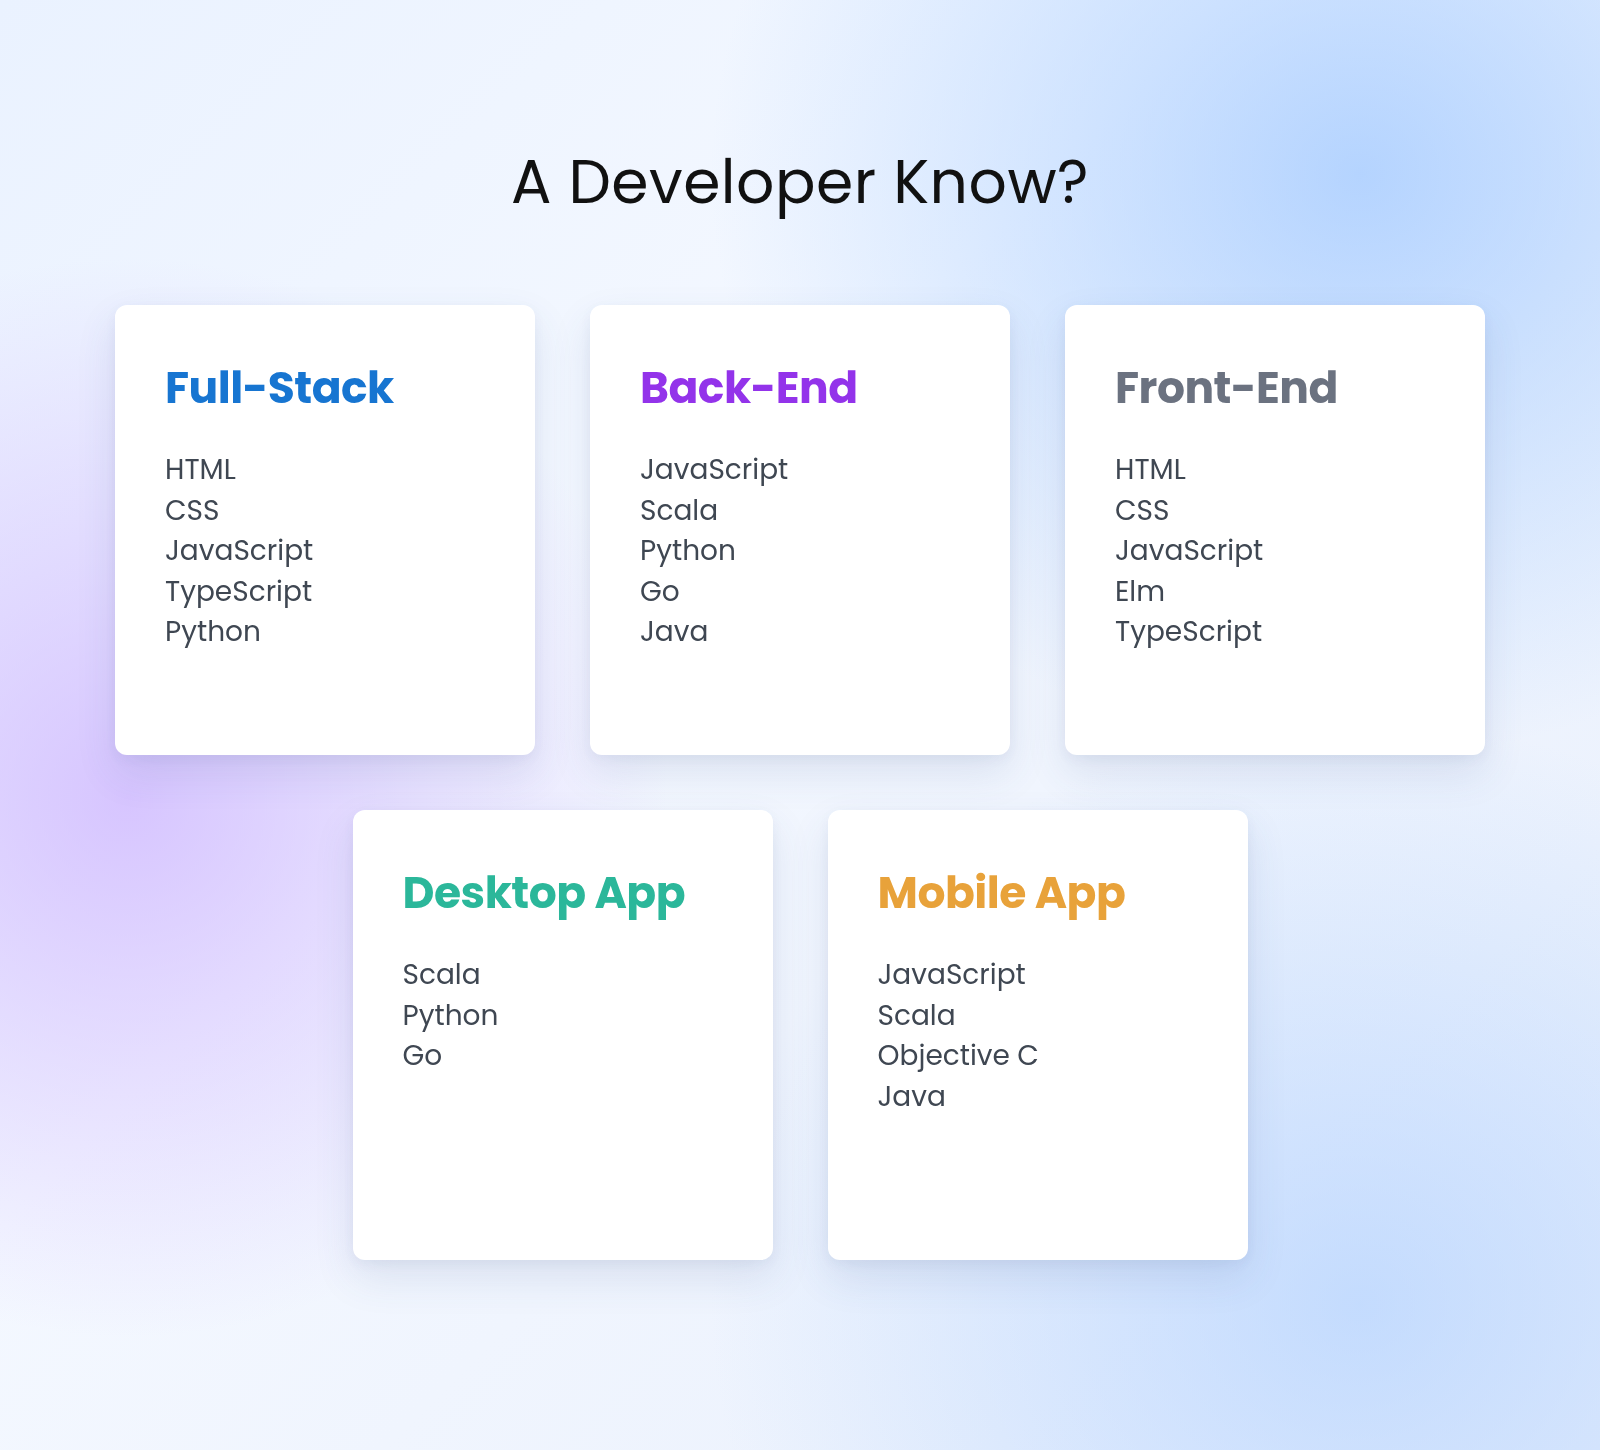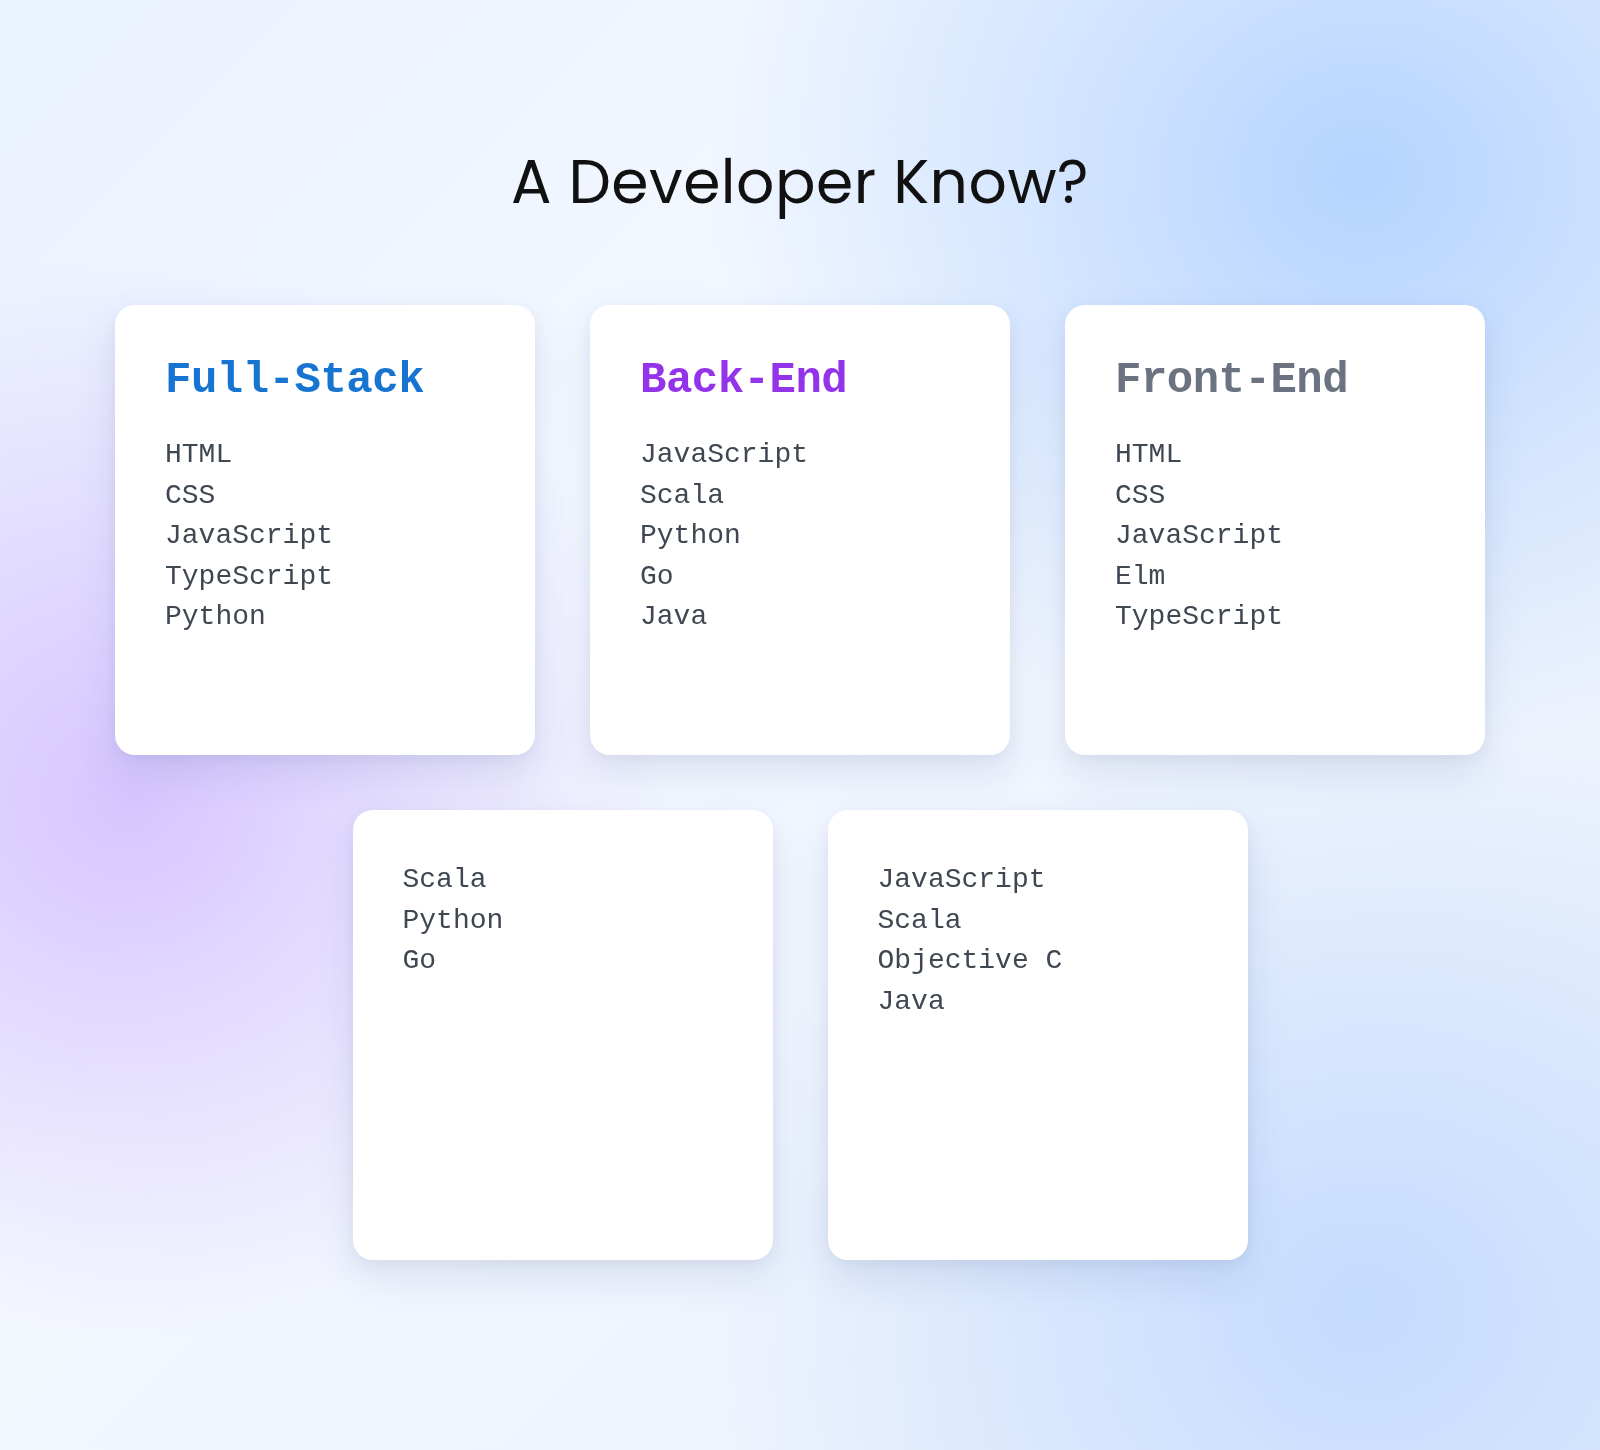--- a/index.html
+++ b/index.html
@@ -34,26 +34,25 @@
     gap: 55px;
     margin-top: 85px;
   }
   .row {
     display: flex;
     gap: 55px;
     justify-content: center;
   }
   .card {
     background: #ffffff;
-    border-radius: 20px;
+    border-radius: 12px;
     width: 420px;
     min-height: 450px;
     padding: 50px 50px 27px 50px;
     box-shadow: 0 18px 40px rgba(60,80,140,0.12), 0 4px 12px rgba(60,80,140,0.06);
-    font-family: Liberation Mono, monospace;
   }
   .card-title {
     font-size: 44px;
     font-weight: 700;
     margin-bottom: 30px;
     letter-spacing: -0.5px;
   }
   .card-list {
     list-style: none;
     font-size: 28px;
@@ -99,27 +98,29 @@
           <li>HTML</li>
           <li>CSS</li>
           <li>JavaScript</li>
           <li>Elm</li>
           <li>TypeScript</li>
         </ul>
       </div>
     </div>
     <div class="row">
       <div class="card">
+        <div class="card-title" style="color: rgb(43, 183, 154);">Desktop App</div>
         <ul class="card-list">
           <li>Scala</li>
           <li>Python</li>
           <li>Go</li>
         </ul>
       </div>
       <div class="card">
+        <div class="card-title" style="color: rgb(232, 162, 58);">Mobile App</div>
         <ul class="card-list">
           <li>JavaScript</li>
           <li>Scala</li>
           <li>Objective C</li>
           <li>Java</li>
         </ul>
       </div>
     </div>
   </div>
 

